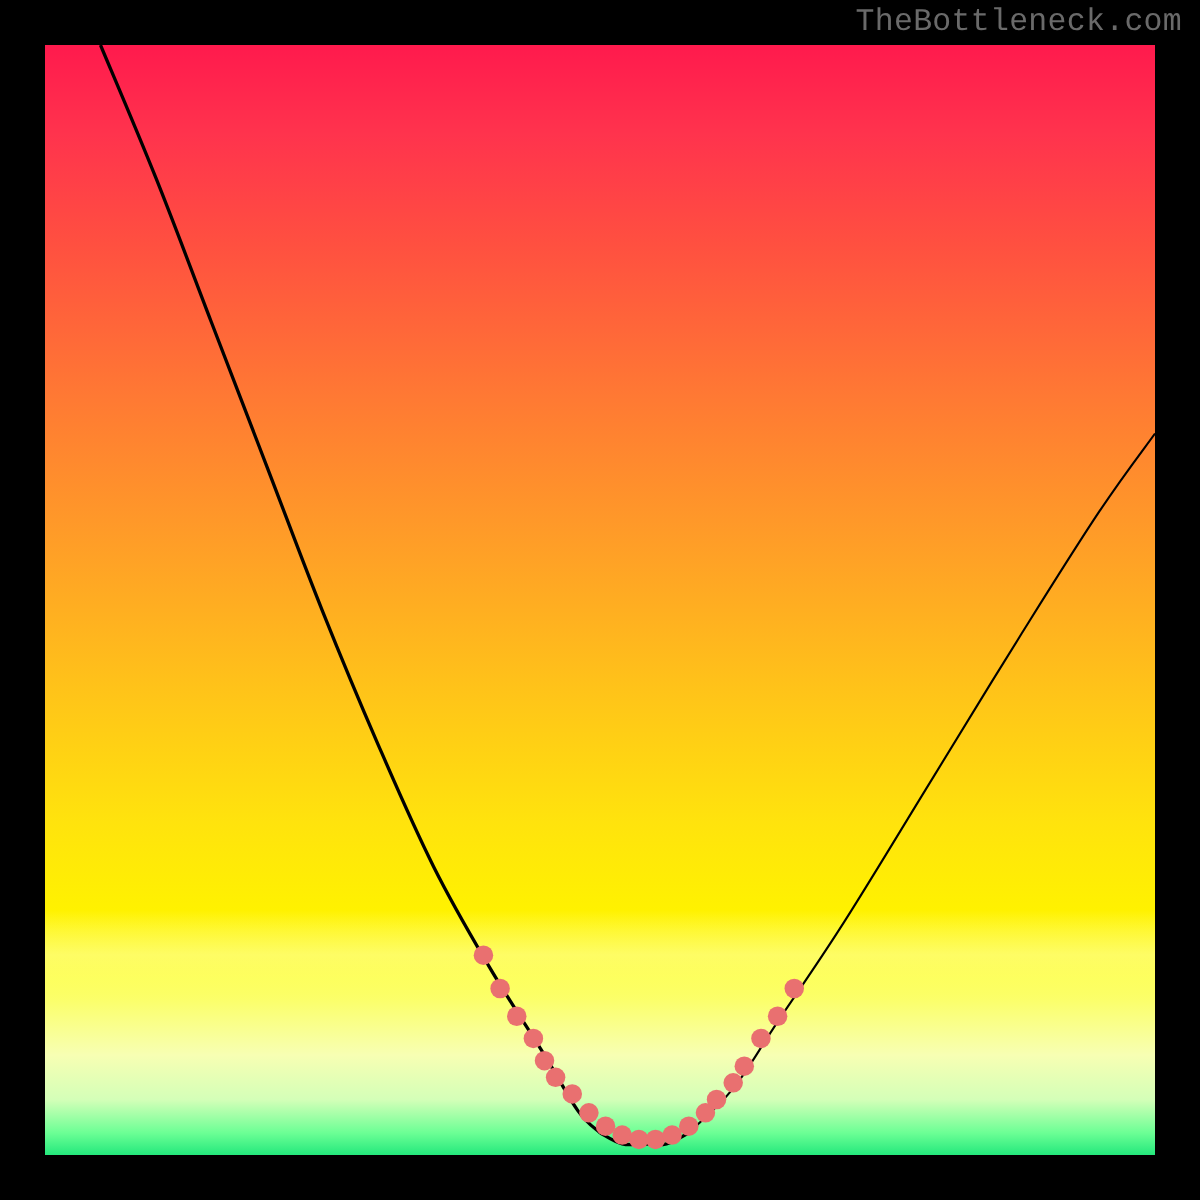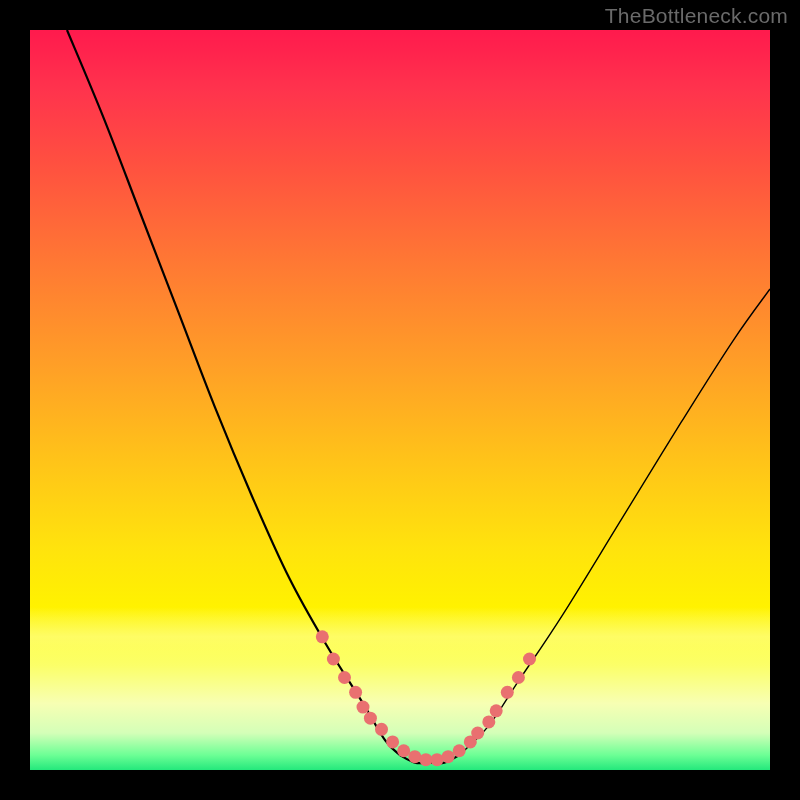--- a/index.html
+++ b/index.html
@@ -4,20 +4,21 @@
 <style>
   * { margin: 0; padding: 0; box-sizing: border-box; }
   html, body { width: 800px; height: 800px; overflow: hidden; }
   body { background: #000; position: relative; font-family: Arial, sans-serif; }
   
   .border-frame {
     position: absolute;
     top: 0; left: 0;
     width: 800px; height: 800px;
     background: #000;
+    font-family: Liberation Mono, monospace;
   }
   
   .plot-area {
     position: absolute;
     top: 30px;
     left: 30px;
     width: 740px;
     height: 740px;
     background: linear-gradient(to bottom,
       #ff1a4d 0%,

